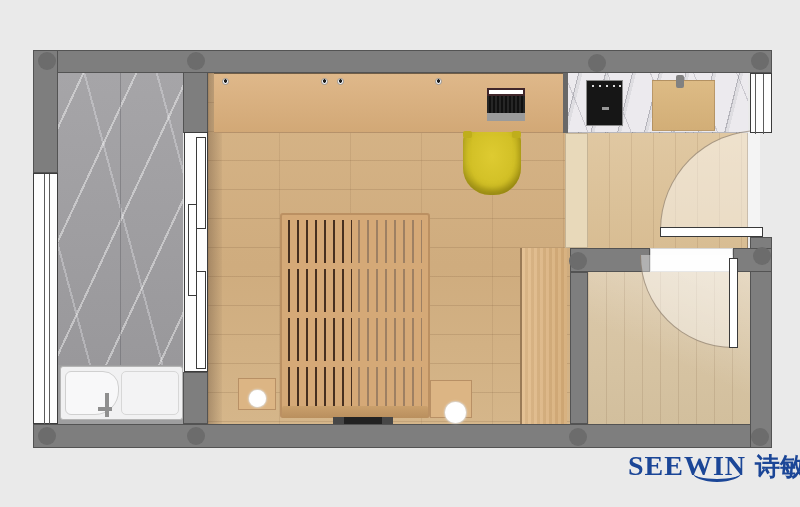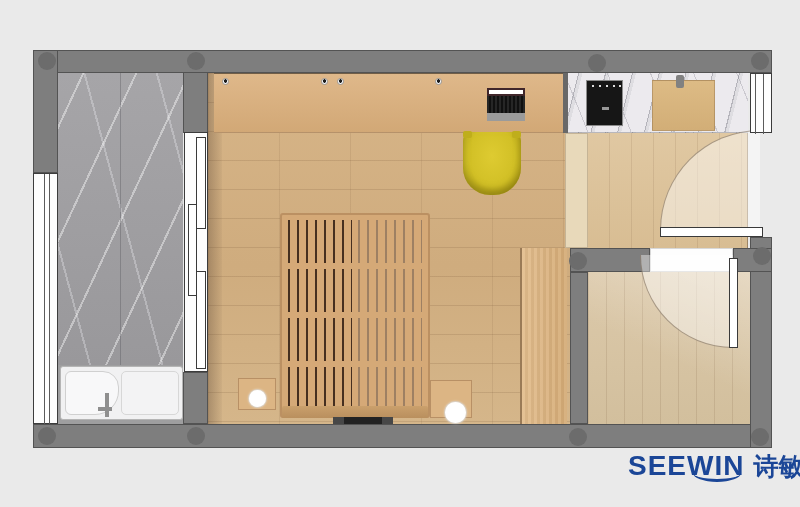--- a/index.html
+++ b/index.html
@@ -1,17 +1,17 @@
 <!DOCTYPE html>
 <html><head>
 <meta charset="utf-8">
 <style>
   html,body{margin:0;padding:0;background:#eaeaea;}
   .stage{position:relative;width:800px;height:507px;background:#eaeaea;overflow:hidden;
-         font-family:Liberation Sans, sans-serif;}
+         font-family:Liberation Serif, serif;}
   .a{position:absolute;box-sizing:border-box;}
   
   .wall{background:#7e7e7e;box-shadow:inset 0 0 0 1px rgba(48,48,48,.55);}
   .col{width:18px;height:18px;border-radius:50%;background:#6c6c6c;}
   
   .win{background:#fdfdfd;border:1px solid #3c3c3c;}
   .winline{background:#5a5a5a;width:1px;}
   .leaf{background:#fff;border:1px solid #3a3a3a;}
   
   .bathfloor{background-color:#a19fa3;background-image:

